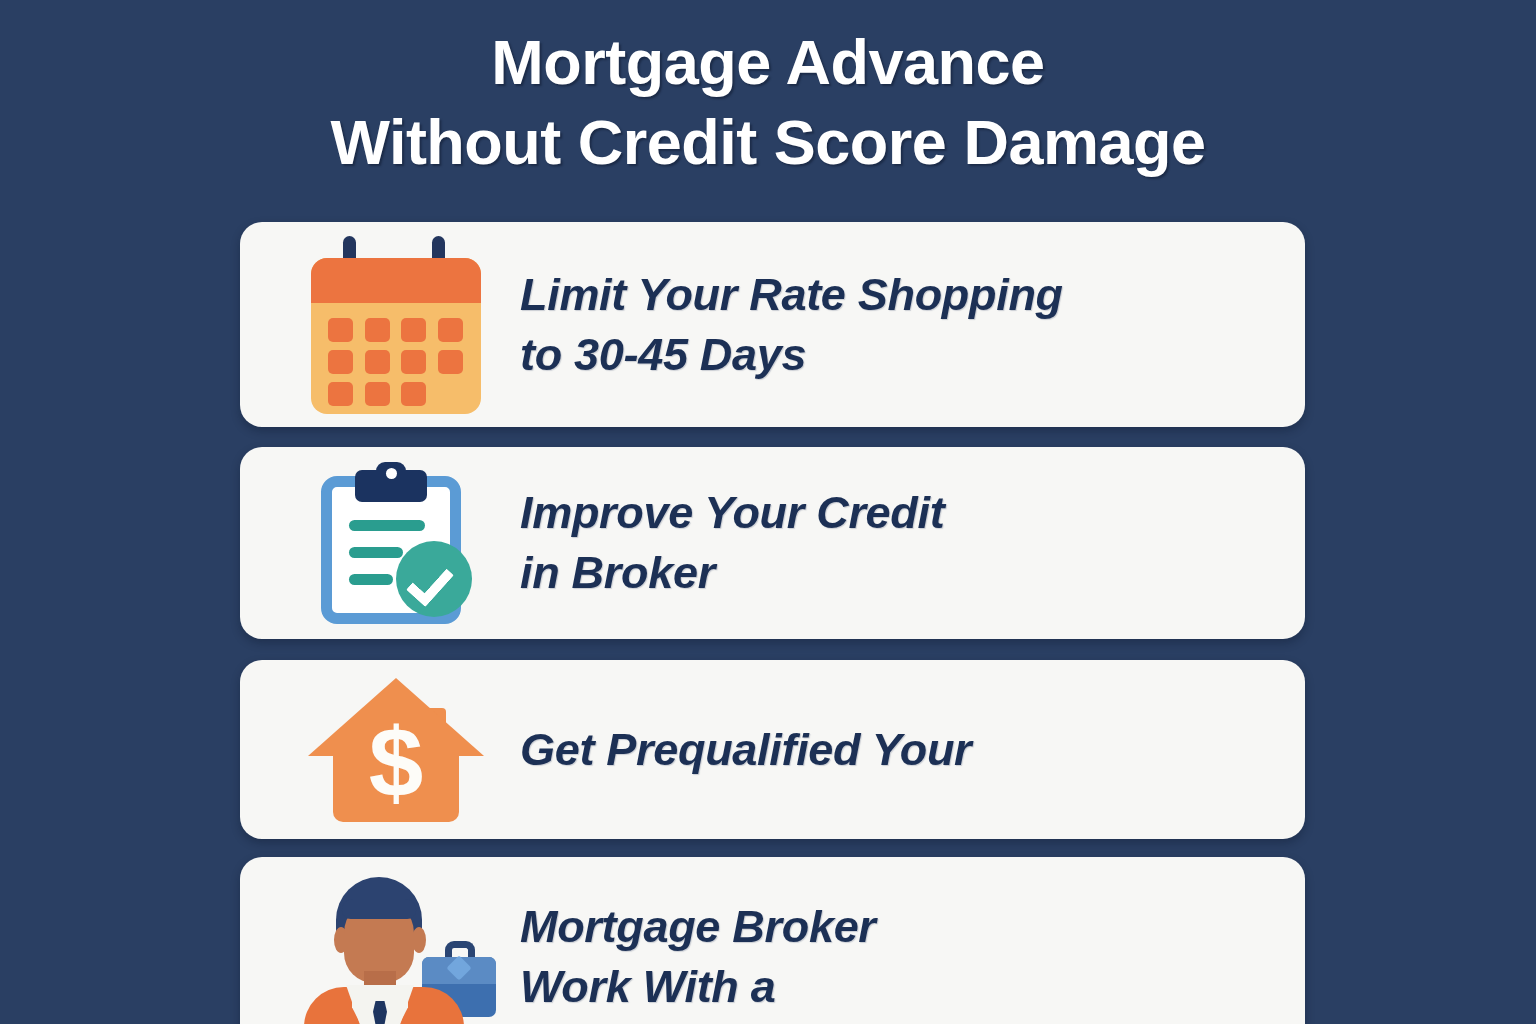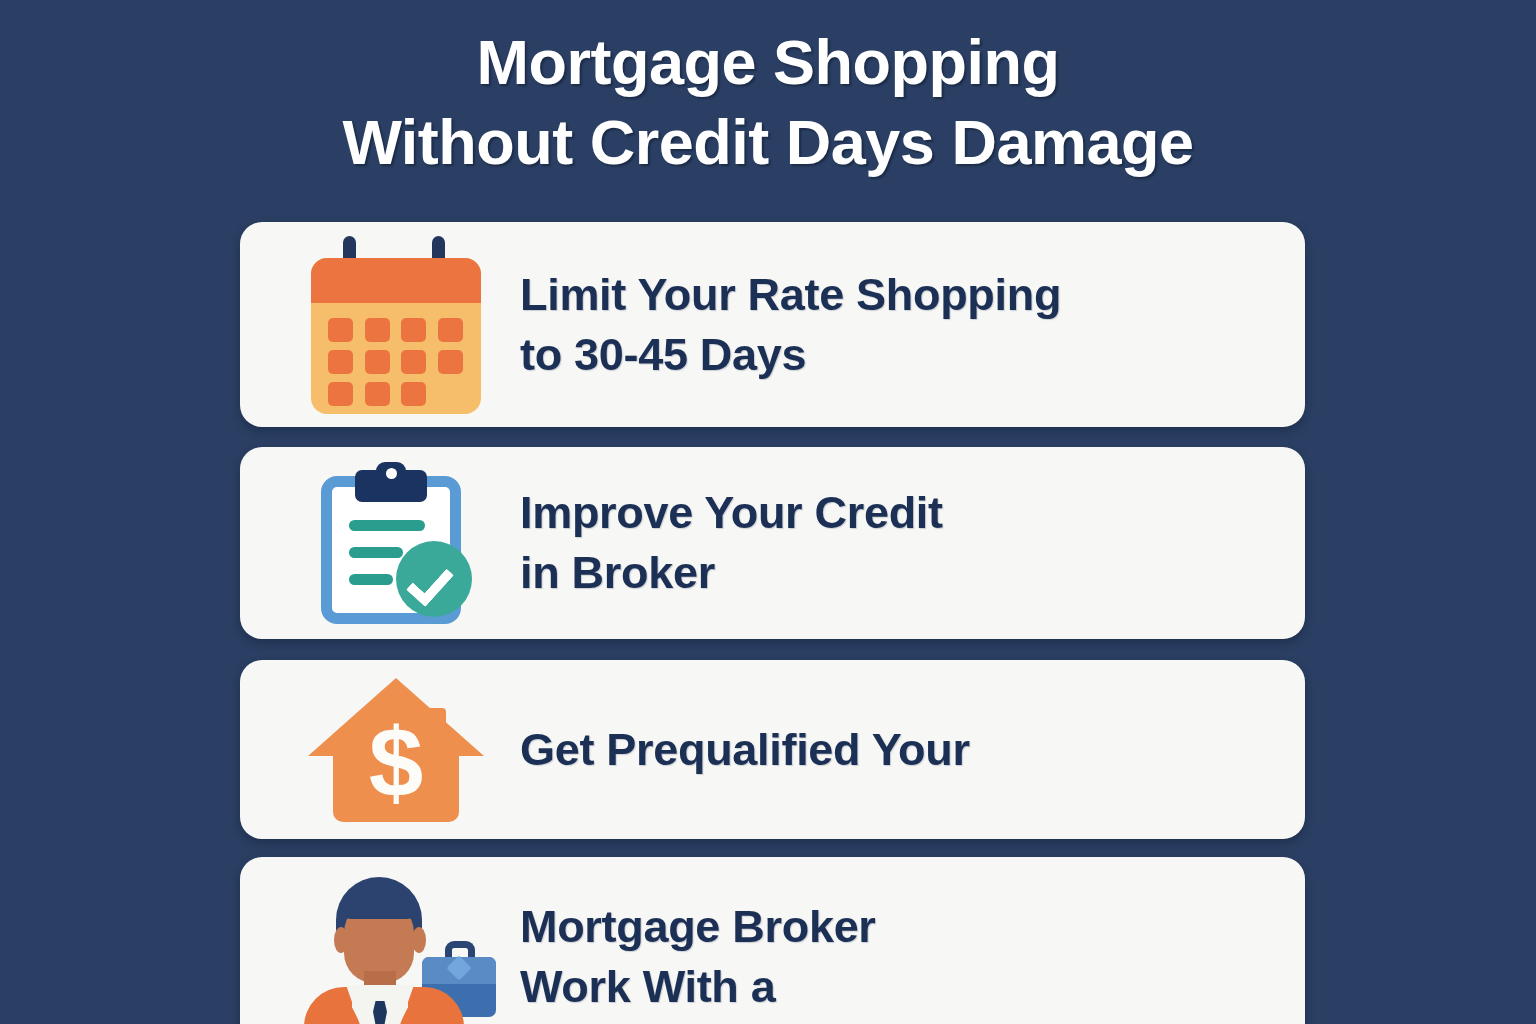--- a/index.html
+++ b/index.html
@@ -70,21 +70,21 @@
   }
   .card-text {
     color: #1c3055;
     font-size: 45px;
     line-height: 60px;
     font-weight: 700;
     letter-spacing: -0.3px;
     margin-left: 24px;
     text-shadow: 1px 1px 1px rgba(120, 130, 150, 0.35);
   }
-  .card-text .l { display: block; }
+  .card-text .l { display: block; font-style: italic; }
 
   
   .cal {
     position: relative;
     width: 170px;
     height: 178px;
   }
   .cal-ring {
     position: absolute;
     top: 0;
@@ -408,22 +408,22 @@
     transform: rotate(45deg);
     border-radius: 3px;
   }
 </style>
 </head>
 <body>
 
 <div class="poster">
 
   <div class="title-block">
-    <span class="title-line">Mortgage Shopping</span>
-    <span class="title-line">Without Credit Days Damage</span>
+    <span class="title-line">Mortgage Advance</span>
+    <span class="title-line">Without Credit Score Damage</span>
   </div>
 
   <div class="card card-1">
     <div class="icon-slot">
       <div class="cal">
         <div class="cal-ring a"></div>
         <div class="cal-ring b"></div>
         <div class="cal-body">
           <div class="cal-head"></div>
           <div class="cal-grid">

